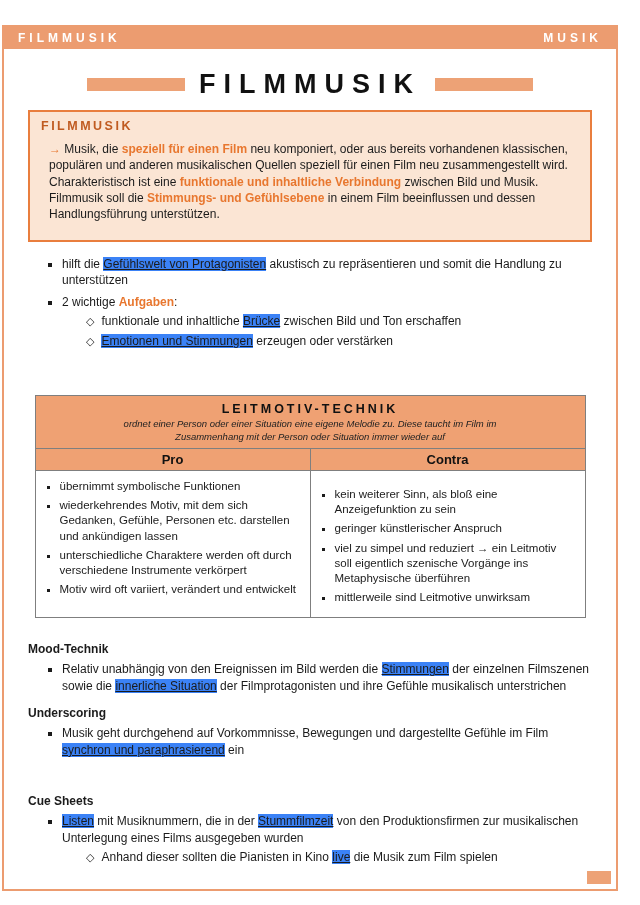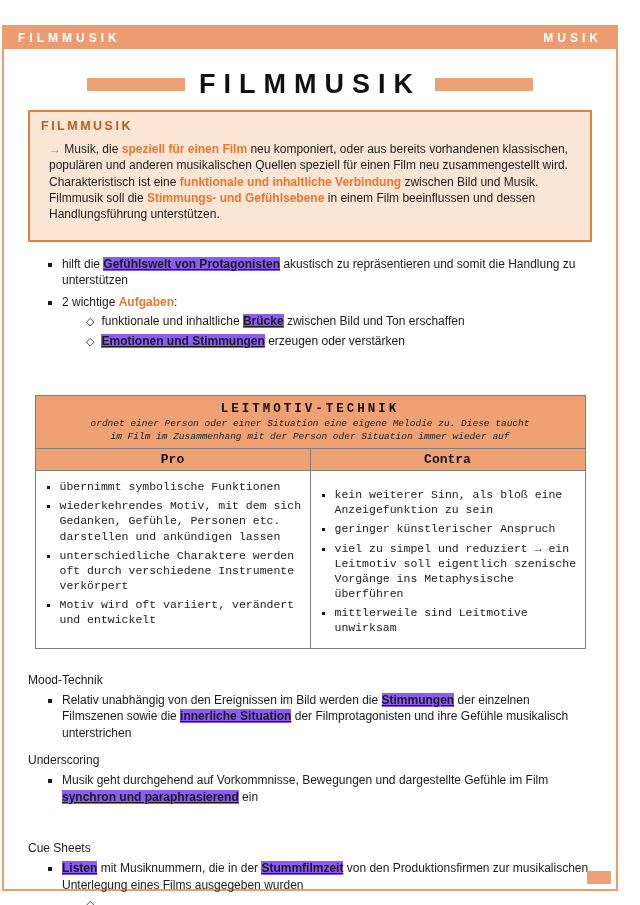--- a/index.html
+++ b/index.html
@@ -41,34 +41,34 @@
     background: #FBE5D4;
     padding: 7px 11px 9px 11px;
   }
   .infobox-heading {
     color: #C05B21; font-weight: bold; font-size: 12.5px; letter-spacing: 2.5px;
     margin-bottom: 3px;
   }
   .infobox-text { margin: 8px; font-size: 12px; line-height: 1.36; }
 
   .orange { color: #E8772F; font-weight: bold; }
-  .hl { background: #8b5cf6; font-weight: bold; text-decoration: underline; }
+  .hl { background: #3b82f6; font-weight: normal; text-decoration: underline; }
 
   ul.blist {
     list-style: square; margin: 14px 0 0 0; padding-left: 34px;
     font-size: 12px; line-height: 1.38;
   }
   ul.blist li { margin-bottom: 5px; }
   .sub { margin-top: 3px; }
   .subitem { display: flex; gap: 7px; margin-left: 24px; margin-bottom: 3px; }
   .dmark { flex: 0 0 auto; font-size: 11px; line-height: 1.5; }
 
   table.lm-table {
     width: 551px; margin: 46px auto 0 auto;
-    border-collapse: collapse; table-layout: fixed; font-family: Liberation Mono, monospace;
+    border-collapse: collapse; table-layout: fixed;
   }
   table.lm-table td { border: 1px solid #7f7f7f; }
   .t-head { background: #EFA173; text-align: center; padding: 6px 8px 5px 8px; }
   .t-title { font-weight: bold; font-size: 12.5px; letter-spacing: 3px; color: #111; }
   .t-sub {
     font-style: italic; font-size: 9.5px; line-height: 1.3; margin: 2px auto 0 auto;
     max-width: 440px; color: #222; text-align: center;
   }
   .t-col {
     background: #EFA173; text-align: center; font-weight: bold;
@@ -76,21 +76,21 @@
   }
   .t-body { vertical-align: top; padding: 8px 8px 8px 4px; }
   .t-body ul {
     list-style: square; margin: 0; padding-left: 20px;
     font-size: 11.5px; line-height: 1.32;
   }
   .t-body ul li { margin-bottom: 4px; }
   .t-body.contra { padding-top: 16px; }
 
   .section { margin-top: 24px; }
-  .sec-heading { font-weight: normal; font-size: 12px; }
+  .sec-heading { font-weight: bold; font-size: 12px; }
   .section ul.blist { margin-top: 5px; }
   .section.tight { margin-top: 12px; }
   .section.wide-gap { margin-top: 36px; }
 
   .corner-box {
     position: absolute; right: 5px; bottom: 5px;
     width: 24px; height: 13px; background: #EDA276;
   }
 </style>
 </head>
@@ -180,20 +180,21 @@
         </ul>
       </div>
 
       <div class="section wide-gap">
         <div class="sec-heading">Cue Sheets</div>
         <ul class="blist">
           <li><span class="hl">Listen</span><span> mit Musiknummern, die in der </span><span class="hl">Stummfilmzeit</span><span> von den Produktionsfirmen zur musikalischen Unterlegung eines Films ausgegeben wurden</span>
             <div class="sub">
               <div class="subitem">
                 <span class="dmark">◇</span>
+                <span><span>Anhand dieser sollten die Pianisten in Kino </span><span class="hl">live</span><span> die Musik zum Film spielen</span></span>
               </div>
             </div>
           </li>
         </ul>
       </div>
 
     </div>
 
     <div class="corner-box"></div>
   </div>

